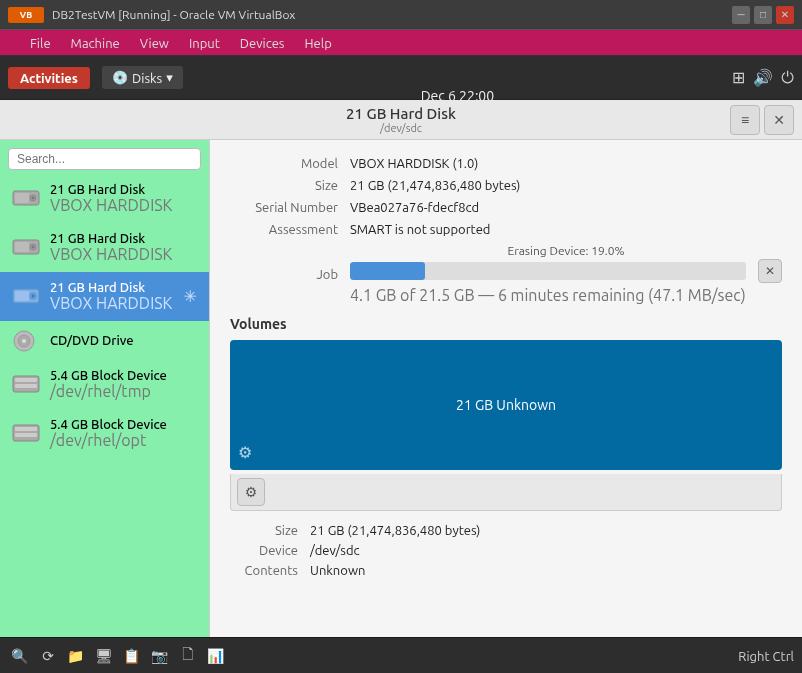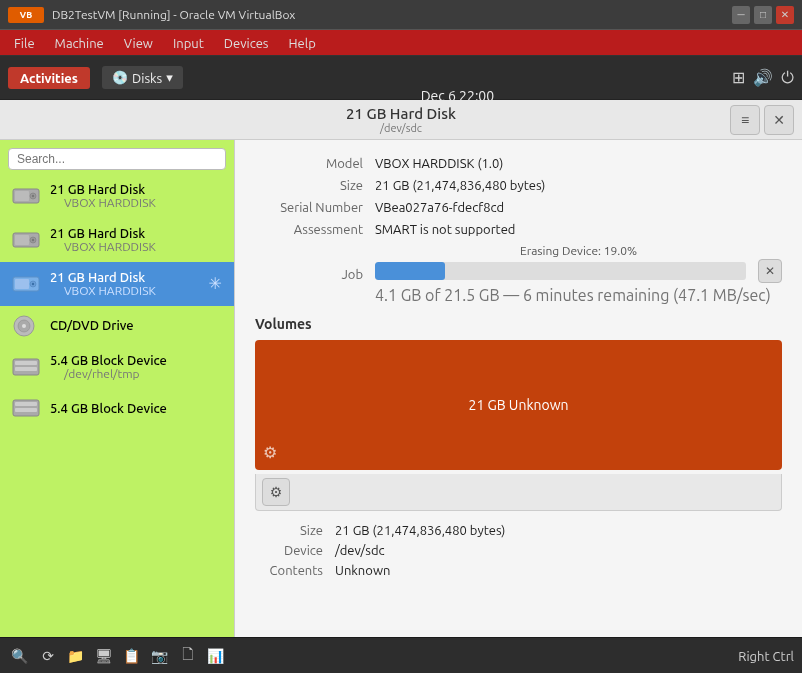--- a/index.html
+++ b/index.html
@@ -41,25 +41,25 @@
       background: #666;
       border-radius: 2px;
       display: flex; align-items: center; justify-content: center;
       font-size: 10px; color: #ccc;
       cursor: pointer;
     }
     #titlebar .win-btn.close { background: #c0392b; }
 
     
     #menubar {
-      background: #b91c1c;
+      background: #be185d;
       height: 26px;
       display: flex;
       align-items: center;
-      padding: 0 4px;
+      padding: 0 20px;
       color: #ddd;
       font-size: 13px;
       border-bottom: 1px solid #333;
     }
     #menubar .menu-item {
       padding: 2px 10px;
       cursor: pointer;
       border-radius: 3px;
     }
 
@@ -158,22 +158,22 @@
 
     
     #content {
       display: flex;
       flex: 1;
       overflow: hidden;
     }
 
     
     #sidebar {
-      width: 235px;
-      background: #bef264;
+      width: 210px;
+      background: #86efac;
       border-right: 1px solid #ccc;
       overflow-y: auto;
       padding-top: 4px;
     }
     .sidebar-header {
       padding: 4px 8px;
     }
     .sidebar-search {
       width: 100%;
       padding: 3px 8px;
@@ -195,21 +195,21 @@
       background: #4a90d9;
       color: white;
     }
     .device-item.active .device-sub { color: #cce0ff; }
     .device-icon {
       width: 28px; height: 22px;
       flex-shrink: 0;
     }
     .device-info { flex: 1; }
     .device-name { font-size: 13px; font-weight: 500; }
-    .device-sub { font-size: 12px; color: #777; margin-left: 14px; }
+    .device-sub { font-size: 16px; color: #777; }
     .device-spin {
       font-size: 16px;
       color: #888;
     }
     .device-item.active .device-spin { color: #cce0ff; }
 
     
     #detail {
       flex: 1;
       background: #f5f5f5;
@@ -291,21 +291,21 @@
 
     
     .volumes-header {
       font-size: 14px;
       font-weight: 600;
       color: #333;
       margin: 12px 0 8px 0;
     }
 
     .volume-visual {
-      background: #c2410c;
+      background: #0369a1;
       border-radius: 4px;
       padding: 0;
       position: relative;
       height: 130px;
       display: flex;
       flex-direction: column;
       align-items: center;
       justify-content: center;
       margin-bottom: 4px;
     }
@@ -526,20 +526,21 @@
       <div class="device-item">
         <div class="device-icon">
           <svg class="block-svg" viewBox="0 0 28 22">
             <rect x="1" y="3" width="26" height="16" rx="2" fill="#aaa" stroke="#888" stroke-width="1"></rect>
             <rect x="3" y="5" width="22" height="4" rx="1" fill="#ccc"></rect>
             <rect x="3" y="11" width="22" height="4" rx="1" fill="#ccc"></rect>
           </svg>
         </div>
         <div class="device-info">
           <div class="device-name">5.4 GB Block Device</div>
+          <div class="device-sub">/dev/rhel/opt</div>
         </div>
       </div>
     </div>
 
     <div id="detail">
 
       <div class="detail-row">
         <span class="detail-label">Model</span>
         <span class="detail-value">VBOX HARDDISK (1.0)</span>
       </div>

